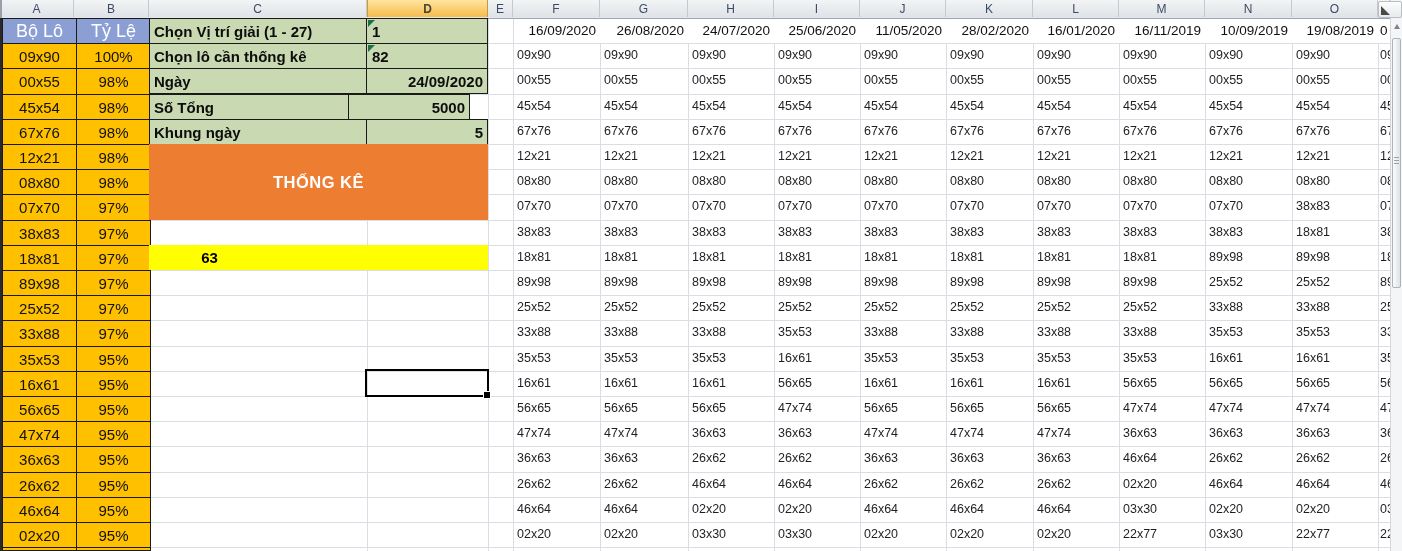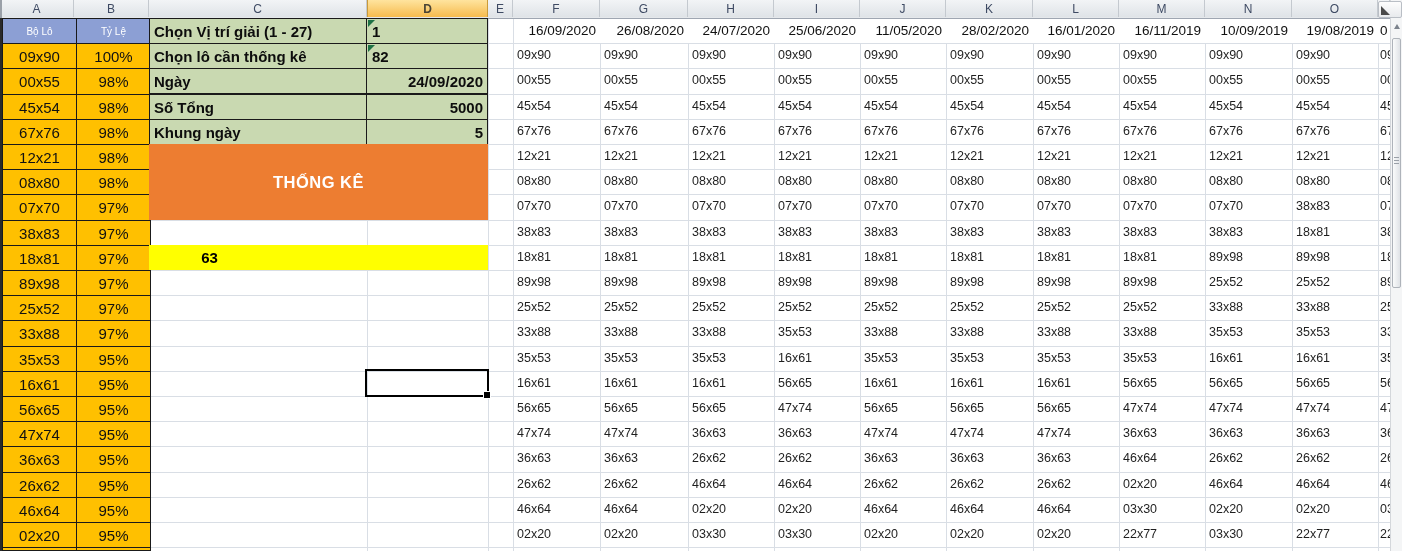--- a/index.html
+++ b/index.html
@@ -16,21 +16,21 @@
   .hsliver{position:absolute;left:0;top:0;width:2px;height:18px;background:#9AA0A8;z-index:4;}
   
   .vline{position:absolute;width:1px;background:#D9DEE5;z-index:1;}
   .hline{position:absolute;height:1px;background:#D9DEE5;z-index:1;}
   
   .gcell{position:absolute;height:25px;line-height:25px;font-size:12.5px;color:#1f1f1f;white-space:nowrap;overflow:hidden;z-index:2;}
   .gdate{position:absolute;height:25px;line-height:25px;font-size:13.5px;color:#111;text-align:right;white-space:nowrap;overflow:hidden;z-index:2;}
   
   .ltable{position:absolute;left:0;top:18px;width:149px;z-index:3;border-left:2px solid #1a1a1a;box-sizing:border-box;}
   .lcell{position:absolute;box-sizing:border-box;border:1px solid #1a1a1a;text-align:center;overflow:hidden;}
-  .lhead{background:#8C9FD4;color:#fff;font-size:10px;}
+  .lhead{background:#8C9FD4;color:#fff;font-size:18px;}
   .ldata{background:#FFC000;color:#111;font-size:15px;}
   
   .fcell{position:absolute;box-sizing:border-box;background:#C9D9B1;border:1px solid #1a1a1a;
          font-weight:bold;font-size:15px;color:#0d0d0d;overflow:hidden;white-space:nowrap;z-index:3;}
   .flabel{padding-left:4px;}
   .fval-left{padding-left:5px;}
   .fval-right{text-align:right;padding-right:4px;}
   .flag{position:absolute;left:1px;top:1px;width:0;height:0;border-top:7px solid #1E7145;border-right:7px solid transparent;z-index:4;}
   .statbtn{position:absolute;left:149px;width:339px;background:#ED7D31;color:#fff;font-weight:bold;font-size:16.5px;
            display:flex;align-items:center;justify-content:center;letter-spacing:.5px;z-index:3;}
@@ -398,21 +398,21 @@
     <div class="fcell flabel" style="left:149px;top:18px;width:218px;height:26px;line-height:25px;">Chọn Vị trí giải (1 - 27)</div>
     <div class="fcell fval-left" style="left:366px;top:18px;width:122px;height:26px;line-height:25px;">1<span class="flag"></span></div>
 
     <div class="fcell flabel" style="left:149px;top:43.2px;width:218px;height:26px;line-height:25px;">Chọn lô cần thống kê</div>
     <div class="fcell fval-left" style="left:366px;top:43.2px;width:122px;height:26px;line-height:25px;">82<span class="flag"></span></div>
 
     <div class="fcell flabel" style="left:149px;top:68.4px;width:218px;height:26px;line-height:25px;">Ngày</div>
     <div class="fcell fval-right" style="left:366px;top:68.4px;width:122px;height:26px;line-height:25px;">24/09/2020</div>
 
     <div class="fcell flabel" style="left:149px;top:93.6px;width:218px;height:26px;line-height:25px;">Số Tổng</div>
-    <div class="fcell fval-right" style="left:366px;top:93.6px;width:122px;height:40px;line-height:25px;">5000</div>
+    <div class="fcell fval-right" style="left:348px;top:93.6px;width:122px;height:40px;line-height:25px;">5000</div>
 
     <div class="fcell flabel" style="left:149px;top:118.8px;width:218px;height:26px;line-height:25px;">Khung ngày</div>
     <div class="fcell fval-right" style="left:366px;top:118.8px;width:122px;height:26px;line-height:25px;">5</div>
   </div>
 
   <div class="statbtn" style="top:144px;height:76px;">THỐNG KÊ</div>
 
   <div class="totalrow" style="top:244.8px;height:25.2px;line-height:25.2px;">
     <div class="tv">63</div>
   </div>

